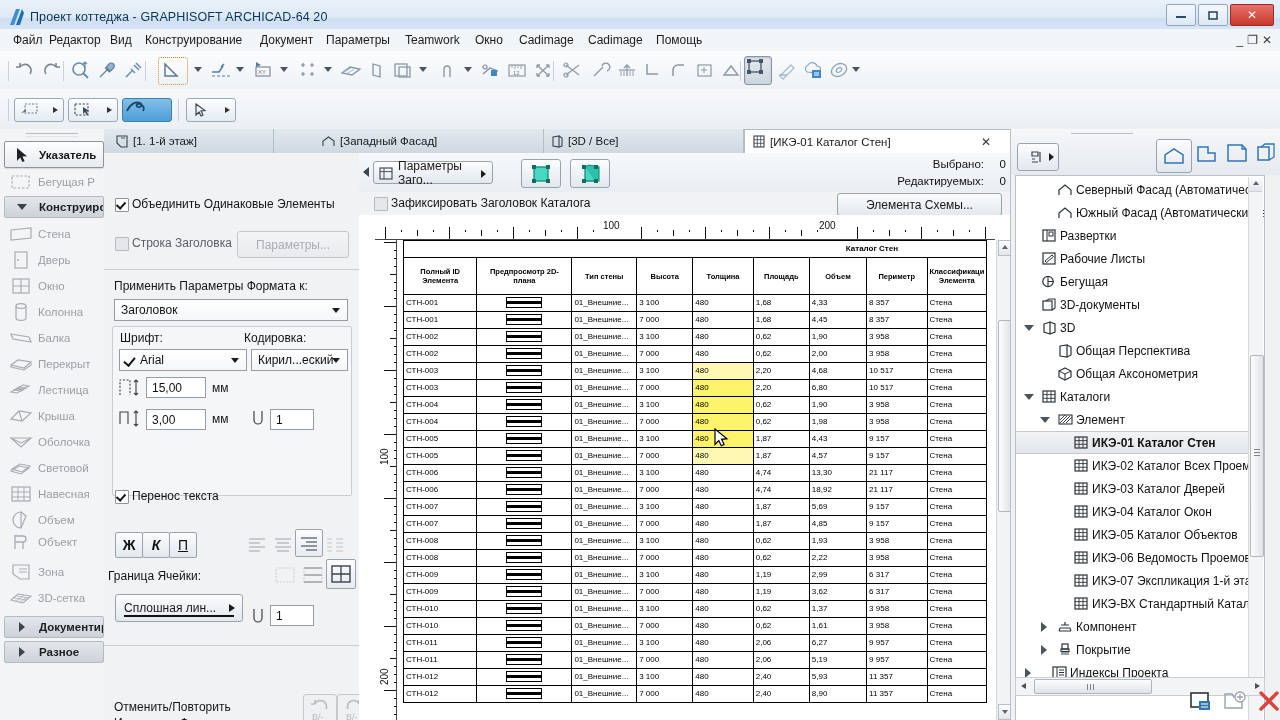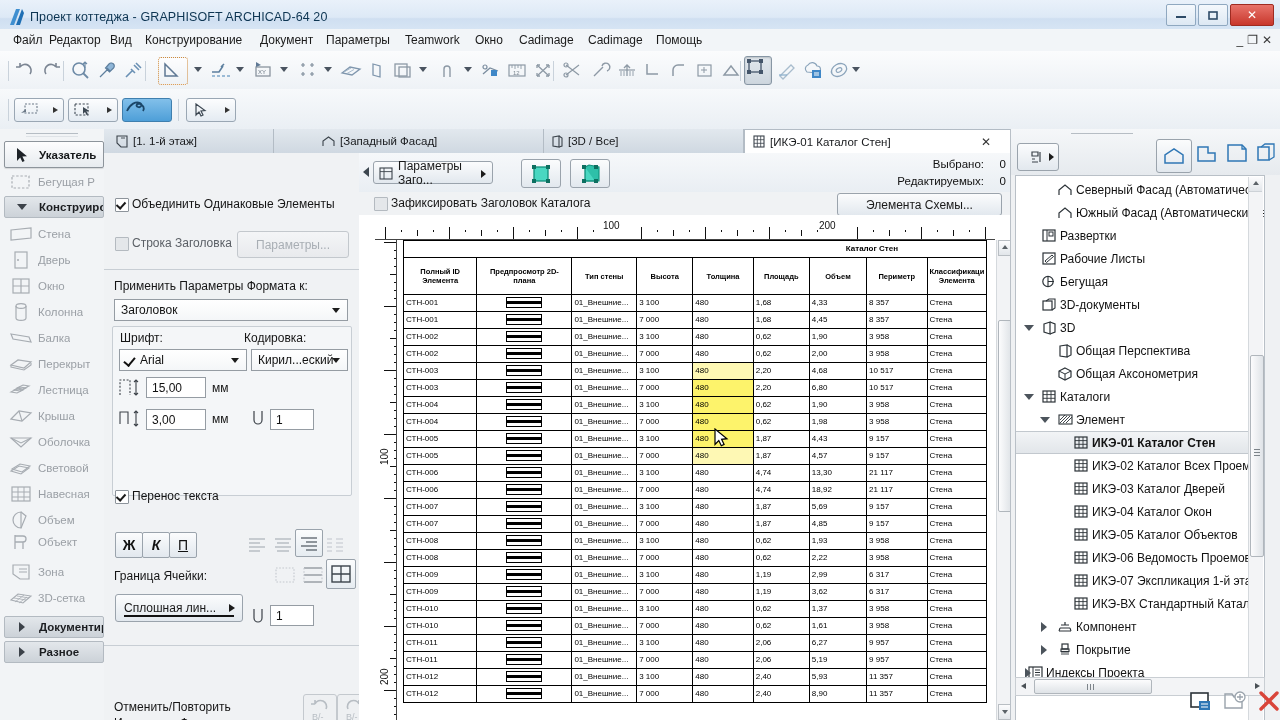--- a/index.html
+++ b/index.html
@@ -762,21 +762,21 @@
         </svg>
     </div>
     <div style="position:absolute;left:220px;top:405px">
       <svg width="22" height="20" viewBox="0 0 22 20">
           <g stroke="#cfd4d9" stroke-width="1.6">
             <path d="M3 5 h5 M12 5 h7 M3 9 h5 M12 9 h7 M3 13 h5 M12 13 h7 M3 17 h5 M12 17 h7"></path>
           </g>
         </svg>
     </div>
 
-    <span class="sp-label" style="left:10px;top:440px">Граница Ячейки:</span>
+    <span class="sp-label" style="left:4px;top:440px">Граница Ячейки:</span>
     <div style="position:absolute;left:168px;top:434px;width:26px;height:24px;display:flex;align-items:center;justify-content:center">
       <svg width="20" height="16" viewBox="0 0 20 16">
           <rect x="1" y="1" width="18" height="14" fill="none" stroke="#c3c8ce" stroke-width="1.1" stroke-dasharray="1.6 1.6"></rect>
         </svg>
     </div>
     <div style="position:absolute;left:196px;top:434px;width:26px;height:24px;display:flex;align-items:center;justify-content:center">
       <svg width="20" height="16" viewBox="0 0 20 16">
           <path d="M1 1 h18 M1 8 h18 M1 15 h18" stroke="#6e767e" stroke-width="1.2"></path>
           <path d="M1 1 v14 M19 1 v14" stroke="#c3c8ce" stroke-width="1.1" stroke-dasharray="1.6 1.6"></path>
         </svg>
@@ -1583,21 +1583,21 @@
               <svg width="14" height="13" viewBox="0 0 14 13">
                 <rect x="4" y="1" width="6" height="5" fill="none" stroke="#2c3338" stroke-width="1.2"></rect>
                 <rect x="3" y="6" width="8" height="2.5" fill="none" stroke="#2c3338" stroke-width="1.1"></rect>
                 <g stroke="#2c3338" stroke-width=".9">
                   <path d="M4 9 v3 M6 9 v3 M8 9 v3 M10 9 v3"></path>
                 </g>
               </svg>
             </span>
             <span>Покрытие</span>
           </div>
-          <div class="nrow" style="top:485px;padding-left:8px;box-sizing:border-box">
+          <div class="nrow" style="top:485px;padding-left:32px;box-sizing:border-box">
             <span class="twisty closed" style="position:absolute;left:9px;top:7px"></span>
             <span class="ni">
               <svg width="15" height="13" viewBox="0 0 15 13">
                 <rect x="1" y="1" width="13" height="11" fill="none" stroke="#2c3338" stroke-width="1.2"></rect>
                 <path d="M5 1 v11" stroke="#2c3338" stroke-width="1"></path>
                 <g stroke="#2c3338" stroke-width="1">
                   <path d="M7 4 h5 M7 6.5 h5 M7 9 h5"></path>
                 </g>
               </svg>
             </span>

